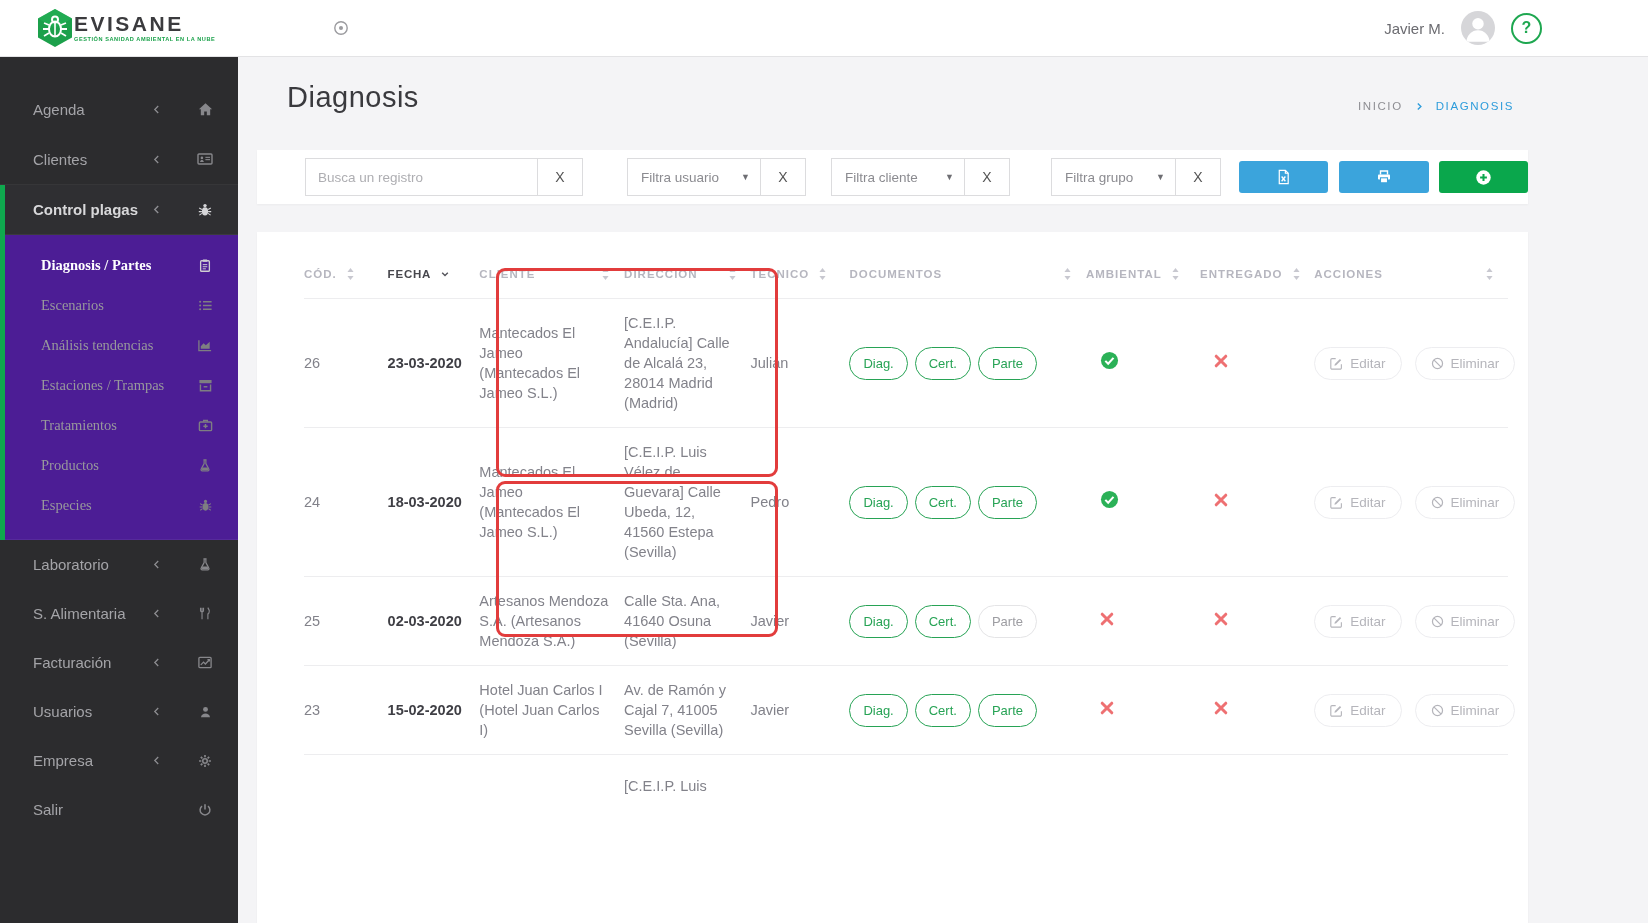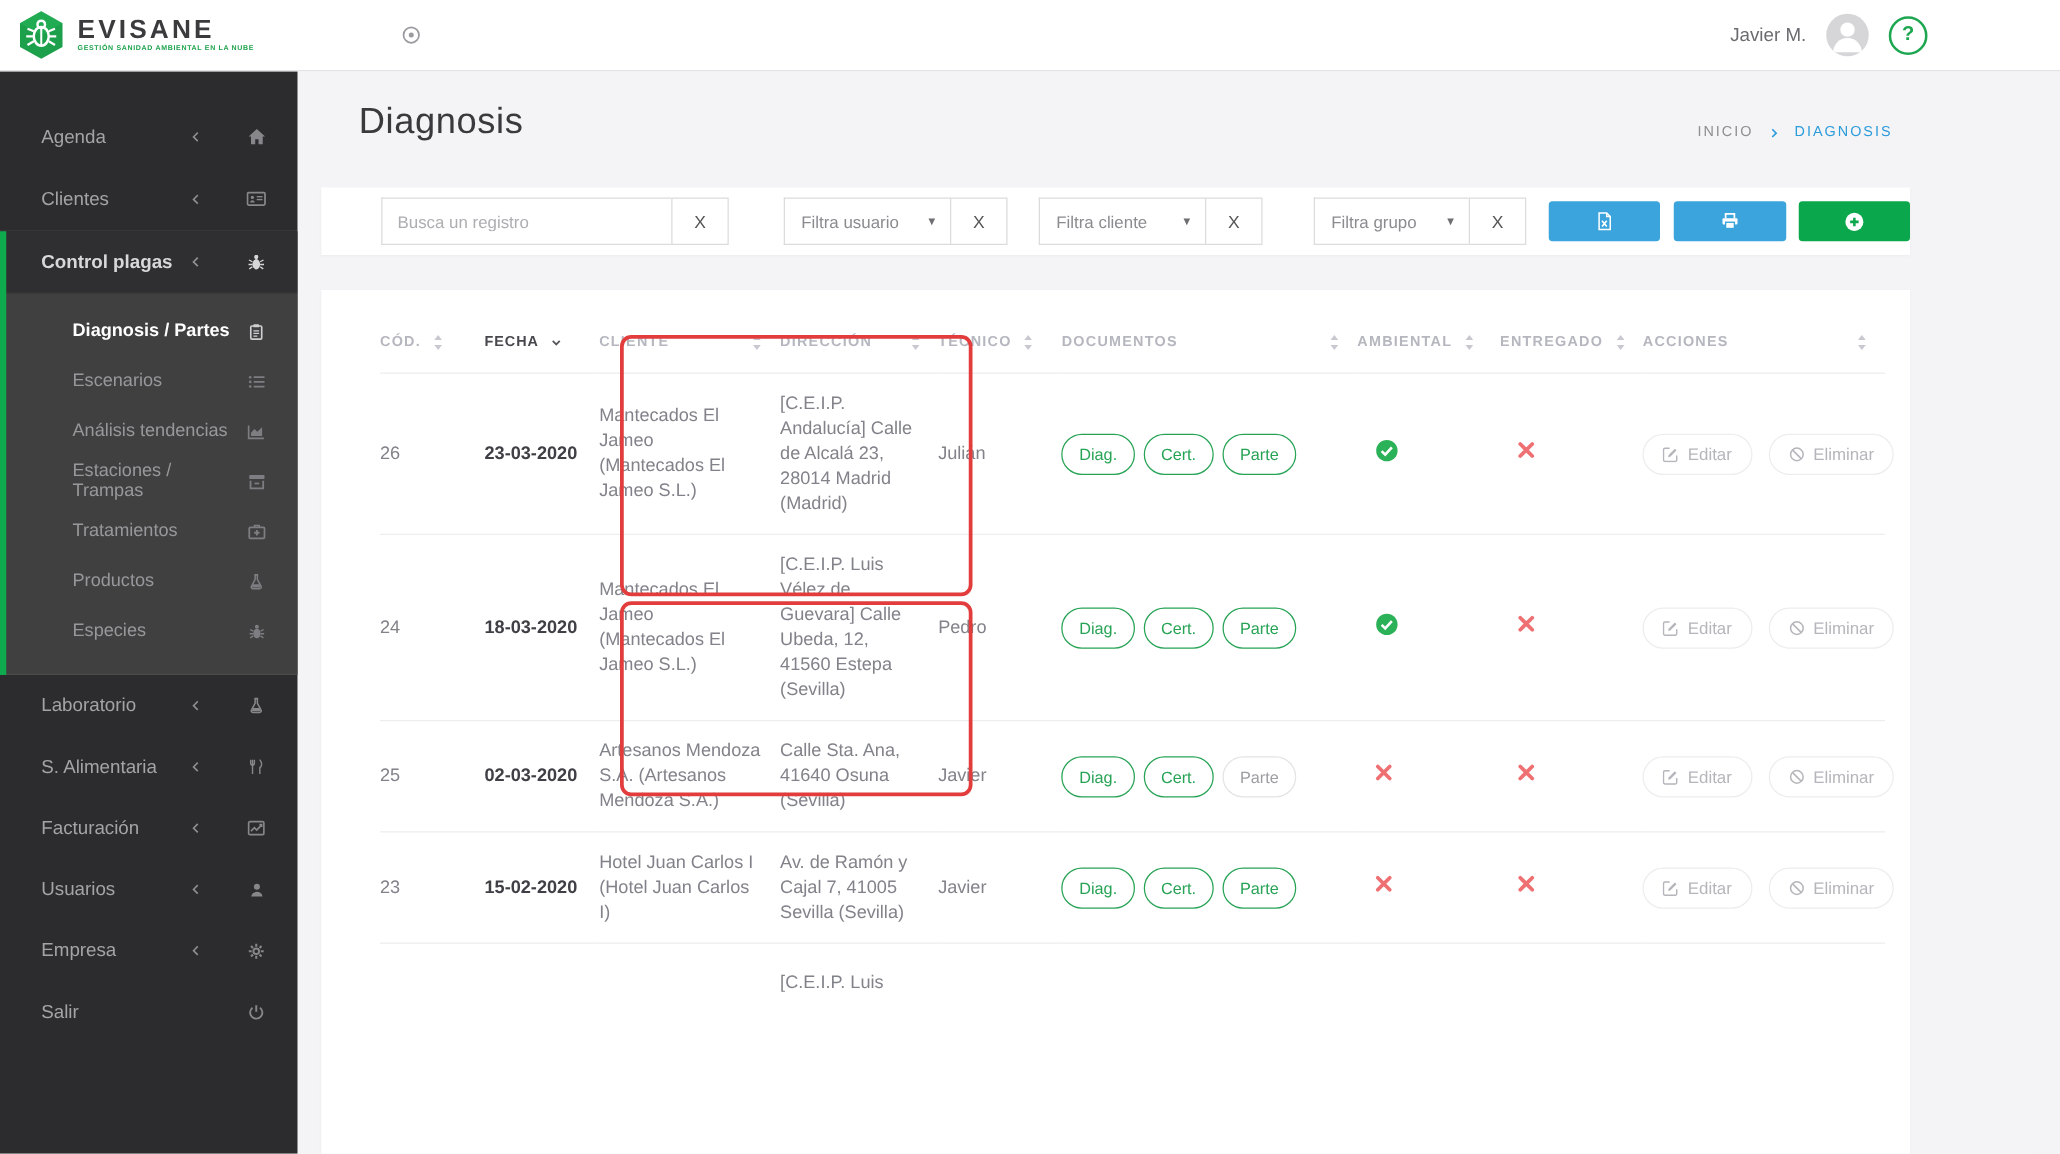--- a/index.html
+++ b/index.html
@@ -3,21 +3,21 @@
 <meta charset="utf-8">
 <style>
   * { margin:0; padding:0; box-sizing:border-box; }
   html,body { width:1648px; height:923px; overflow:hidden; }
   body { font-family:"Liberation Sans", sans-serif; background:#f4f4f6; position:relative; }
   button { font-family:inherit; cursor:pointer; }
 
   
   .topbar { position:absolute; top:0; left:0; width:1648px; height:57px; background:#fff;
             border-bottom:1px solid #e3e3e5; display:flex; align-items:center; z-index:20; }
-  .brand { display:flex; align-items:center; gap:10px; padding-left:14px;justify-content:space-between; }
+  .brand { display:flex; align-items:center; padding-left:36px;justify-content:space-between; }
   .brand-hex { width:38px; height:40px; }
   .wordmark-wrap { display:flex; flex-direction:column; line-height:1; }
   .wordmark { font-size:21px; font-weight:700; letter-spacing:2.5px; color:#3b3b3e; }
   .tagline { font-size:5.6px; letter-spacing:0.55px; color:#1ba24b; margin-top:3px; font-weight:700; }
   .collapse-toggle { margin-left:118px; background:none; border:none; color:#9b9b9f; display:flex; }
   .topbar-right { margin-left:auto; display:flex; align-items:center; gap:16px; padding-right:106px; }
   .user-name { font-size:15px; color:#6b6b70;text-align:right; }
   .avatar { width:34px; height:34px; border-radius:50%; background:#d6d6d9; overflow:hidden; display:flex; align-items:flex-end; justify-content:center; }
   .help-btn { width:31px; height:31px; border-radius:50%; border:2px solid #1ea750; background:#fff;
               color:#1ea750; font-size:16px; font-weight:700; display:flex; align-items:center; justify-content:center; }
@@ -25,21 +25,21 @@
   
   .sidebar { position:absolute; top:57px; left:0; bottom:0; width:238px; background:#2c2c2e; z-index:10; padding-top:27px; }
   .side-item { height:50px; display:flex; align-items:center; padding:0 24px 0 33px; color:#a4a4a8; font-size:15px; cursor:pointer; }
   .side-item .lbl { flex:0 0 auto; }
   .side-item .chev { margin-left:auto; margin-right:34px; color:#8f8f93; display:flex; }
   .side-item .ico { width:18px; display:flex; justify-content:center; color:#87878b; }
   .control-section { position:relative; border-top:1px solid rgba(255,255,255,.05); }
   .control-section:before { content:""; position:absolute; left:0; top:0; bottom:0; width:5px; background:#0fa94e; }
   .control-parent { background:#2f2f32; border-bottom:1px solid rgba(255,255,255,.06); }
   .control-parent .lbl { color:#d8d8da; font-weight:700; }
-  .submenu { background:#404040; padding:10px 0 14px 17px; border-bottom:1px solid rgba(255,255,255,.06); }
+  .submenu { background:#4c1d95; padding:10px 0 14px 0; border-bottom:1px solid rgba(255,255,255,.06);font-family:Liberation Serif, serif; }
   .sub-item { height:40px; display:flex; align-items:center; padding:0 24px 0 41px; color:#98989c; font-size:14.5px; cursor:pointer; }
   .sub-item .ico { margin-left:auto; width:18px; display:flex; justify-content:center; color:#7e7e82; }
   .sub-item.active { color:#fff; font-weight:700; }
   .sub-item.active .ico { color:#cfcfd2; }
   .bottom-group .side-item { height:49px; }
 
   
   .main { position:absolute; top:57px; left:238px; right:0; bottom:0; }
   .page-head { position:relative; height:93px; }
   .page-title { position:absolute; left:49px; top:24px; font-size:29px; font-weight:300; color:#3a3a3e; letter-spacing:0.5px; }

